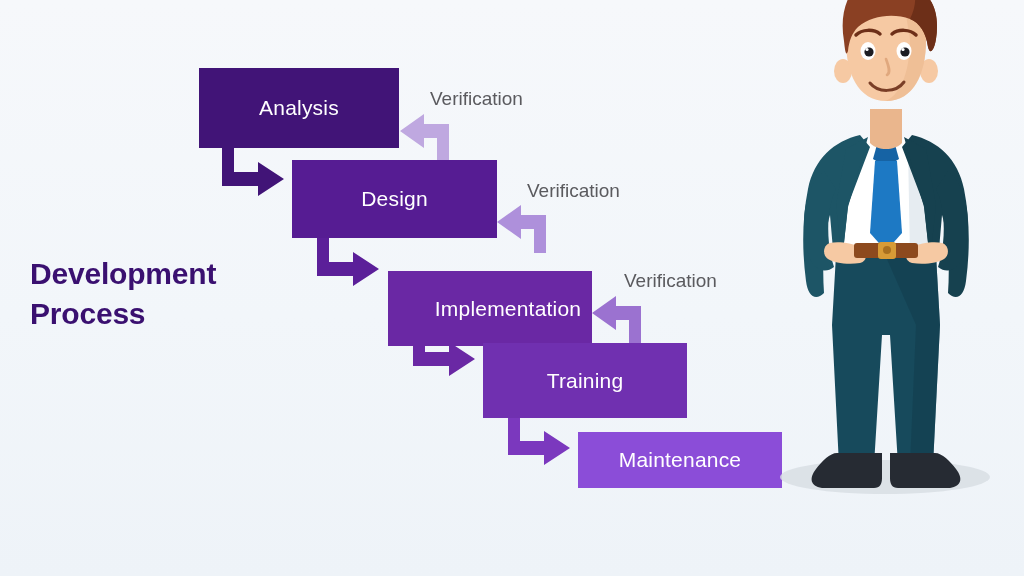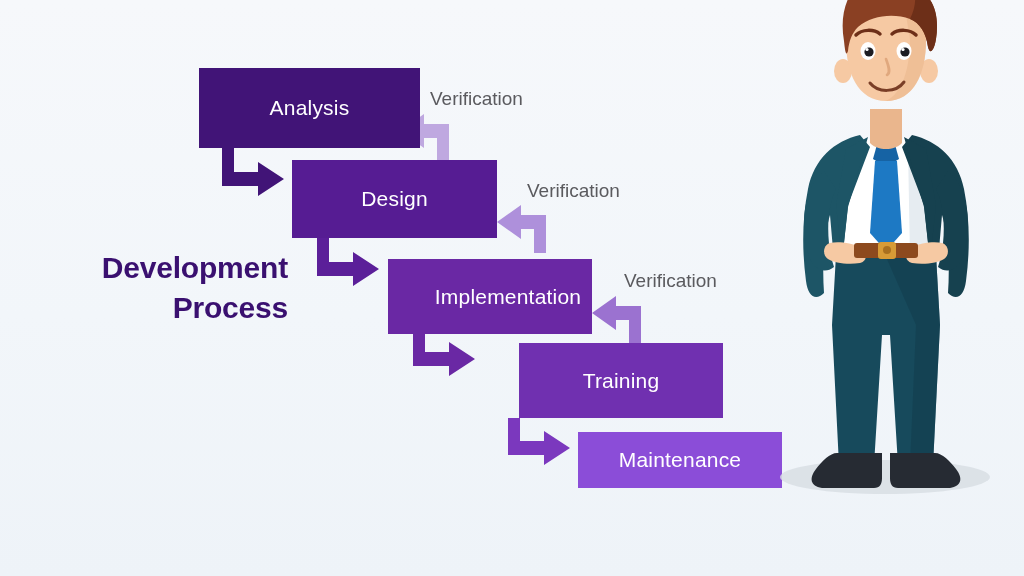--- a/index.html
+++ b/index.html
@@ -22,23 +22,23 @@
   .svg-layer {
     position: absolute;
     left: 0;
     top: 0;
     width: 1024px;
     height: 576px;
   }
   .title {
     position: absolute;
     left: 30px;
-    top: 248px;
+    top: 254px;
     width: 258px;
-    text-align: right;
+    text-align: left;
     font-size: 30px;
     font-weight: bold;
     line-height: 1.32;
     color: #3a1070;
     letter-spacing: -0.2px;
   }
   .stage-box {
     position: absolute;
     box-sizing: border-box;
     display: flex;
@@ -85,33 +85,33 @@
     <g>
       <path d="M 508 418 L 508 455 L 544 455 L 544 465 L 570 448 L 544 431 L 544 441 L 520 441 L 520 418 Z" fill="#7B38BE"></path>
     </g>
   </svg>
 
   <div class="title">
     <div>Development</div>
     <div>Process</div>
   </div>
 
-  <div class="stage-box" style="left:199px; top:68px; width:221px; height:80px; background:#411477;">
+  <div class="stage-box" style="left:199px; top:68px; width:200px; height:80px; background:#411477;">
     <span>Analysis</span>
   </div>
 
   <div class="stage-box" style="left:292px; top:160px; width:205px; height:78px; background:#561C93;">
     <span>Design</span>
   </div>
 
-  <div class="stage-box" style="left:388px; top:259px; width:204px; height:75px; background:#6A28A4;padding-left:36px;">
+  <div class="stage-box" style="left:388px; top:271px; width:204px; height:75px; background:#6A28A4;padding-left:36px;">
     <span>Implementation</span>
   </div>
 
-  <div class="stage-box" style="left:483px; top:343px; width:204px; height:75px; background:#7030B0;margin-left:36px;">
+  <div class="stage-box" style="left:483px; top:343px; width:204px; height:75px; background:#7030B0;">
     <span>Training</span>
   </div>
 
   <div class="stage-box" style="left:578px; top:432px; width:204px; height:56px; background:#8B4DD8;">
     <span>Maintenance</span>
   </div>
 
   <div class="verif-label" style="left:430px; top:88px;">Verification</div>
   <div class="verif-label" style="left:527px; top:180px;">Verification</div>
   <div class="verif-label" style="left:624px; top:270px;">Verification</div>

